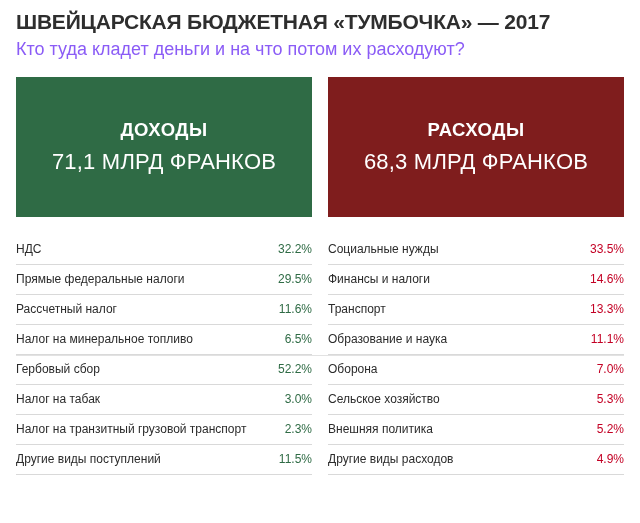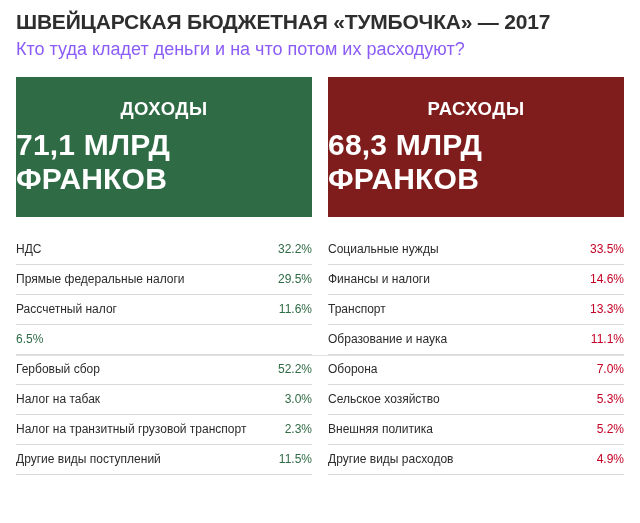--- a/index.html
+++ b/index.html
@@ -57,22 +57,22 @@
   }
   .headerbox.income { background: #2f6b45; }
   .headerbox.expense { background: #7f1d1d; }
   .hb-label {
     font-size: 18.5px;
     font-weight: bold;
     letter-spacing: 0.5px;
     margin-bottom: 8px;
   }
   .hb-value {
-    font-size: 30px;
-    font-weight: bold;
+    font-size: 22px;
+    font-weight: normal;
     letter-spacing: 0.2px;
   }
   .rows {
     margin-top: 18px;
   }
   .row {
     display: flex;
     align-items: center;
     justify-content: space-between;
     height: 29px;
@@ -133,20 +133,21 @@
         </div>
         <div class="row">
           <span class="name">Прямые федеральные налоги</span>
           <span class="val">29.5%</span>
         </div>
         <div class="row">
           <span class="name">Рассчетный налог</span>
           <span class="val">11.6%</span>
         </div>
         <div class="row">
+          <span class="name">Налог на минеральное топливо</span>
           <span class="val">6.5%</span>
         </div>
         <div class="row">
           <span class="name">Гербовый сбор</span>
           <span class="val">52.2%</span>
         </div>
         <div class="row">
           <span class="name">Налог на табак</span>
           <span class="val">3.0%</span>
         </div>

